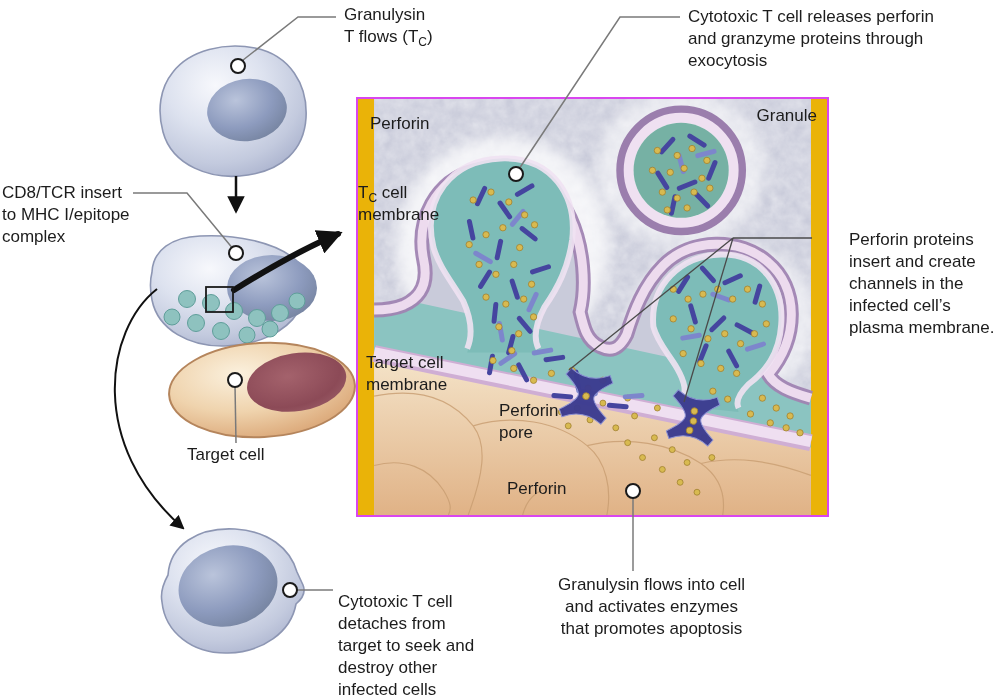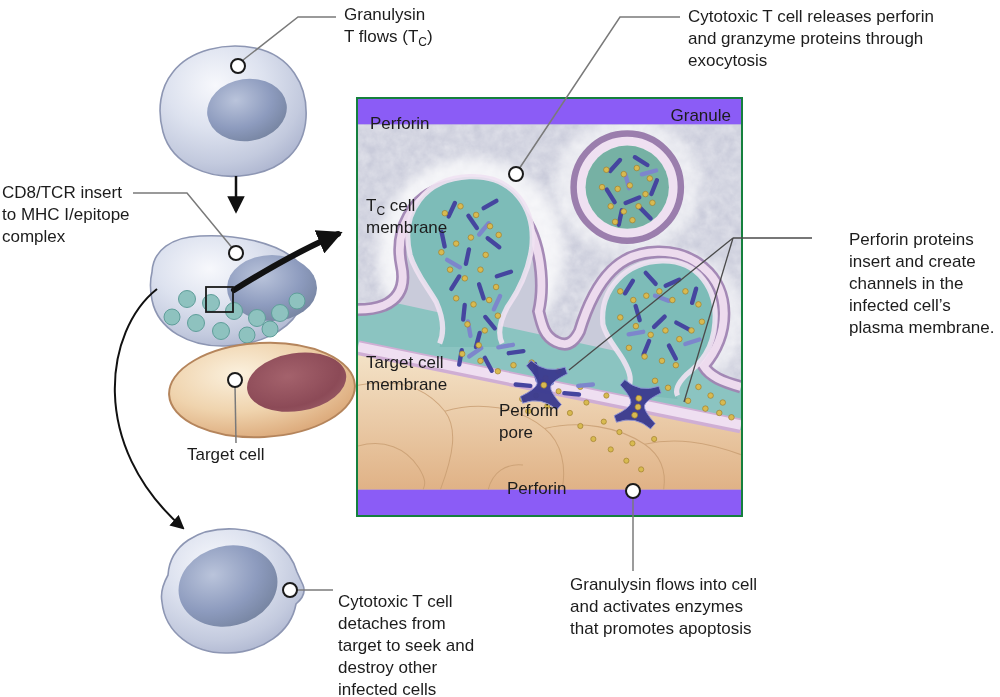--- a/index.html
+++ b/index.html
@@ -1,20 +1,20 @@
 <!DOCTYPE html>
 <html><head>
 <meta charset="utf-8">
 <style>
   html,body{margin:0;padding:0;background:#ffffff;}
   .stage{position:relative;width:1000px;height:697px;background:#ffffff;overflow:hidden;
          font-family:"Liberation Sans", sans-serif;}
   .artsvg{position:absolute;left:0;top:0;z-index:1;}
-  .inset{position:absolute;left:356px;top:97px;width:387px;height:420px;
-         border:2px solid #15803d;box-sizing:border-box;z-index:2;background:#8b5cf6;}
+  .inset{position:absolute;left:356px;top:97px;width:473px;height:420px;
+         border:2px solid #d946ef;box-sizing:border-box;z-index:2;background:#eab308;}
   .inset svg{display:block;width:100%;height:100%;}
   .overlay{position:absolute;left:0;top:0;z-index:5;pointer-events:none;}
   .label{position:absolute;font-size:17px;line-height:22px;color:#1c1c1c;
          white-space:pre-line;z-index:6;}
   .label sub{font-size:12px;line-height:0;}
   .ins-label{z-index:6;}
 </style>
 </head>
 <body>
 
@@ -325,21 +325,21 @@
       <g transform="translate(322,322) rotate(11)">
         <path d="M -20 -25 Q 0 -13 20 -25 L 24 -18 Q 8 -6 8 0 Q 8 6 24 18 L 20 25 Q 0 13 -20 25
                  L -24 18 Q -8 6 -8 0 Q -8 -6 -24 -18 Z" fill="#3c3c90" stroke="#8a90d4" stroke-width="1" opacity="0.97"></path>
         <circle cx="0" cy="-7" r="3.4" fill="#d8ba50" stroke="#a08030" stroke-width="0.8"></circle>
         <circle cx="1" cy="3" r="3.4" fill="#d8ba50" stroke="#a08030" stroke-width="0.8"></circle>
         <circle cx="-1" cy="13" r="3.4" fill="#d8ba50" stroke="#a08030" stroke-width="0.8"></circle>
       </g>
     </svg>
 
     <div class="label ins-label" style="left:12px;top:14px;">Perforin</div>
-    <div class="label ins-label" style="left:8px;top:83px;margin-top:13px;"><span>T</span><sub>C</sub><span> cell</span><br><span>membrane</span></div>
+    <div class="label ins-label" style="left:0;top:83px;"><span>T</span><sub>C</sub><span> cell</span><br><span>membrane</span></div>
     <div class="label ins-label" style="right:10px;top:6px;">Granule</div>
     <div class="label ins-label" style="left:8px;top:253px;">Target cell
 membrane</div>
     <div class="label ins-label" style="left:141px;top:301px;">Perforin
 pore</div>
     <div class="label ins-label" style="left:149px;top:379px;">Perforin</div>
   </div>
 
   <svg class="overlay" width="1000" height="697" viewBox="0 0 1000 697">
     <defs>
@@ -399,17 +399,17 @@
 plasma membrane.</div>
 
   <div class="label" style="left:187px;top:444px;">Target cell</div>
 
   <div class="label" style="left:338px;top:571px;margin-top:20px;">Cytotoxic T cell
 detaches from
 target to seek and
 destroy other
 infected cells</div>
 
-  <div class="label" style="left:570px;top:574px;">Granulysin flows into cell
+  <div class="label" style="left:558px;top:574px;text-align:center;">Granulysin flows into cell
 and activates enzymes
 that promotes apoptosis</div>
 
 </div>
 
 </body></html>

